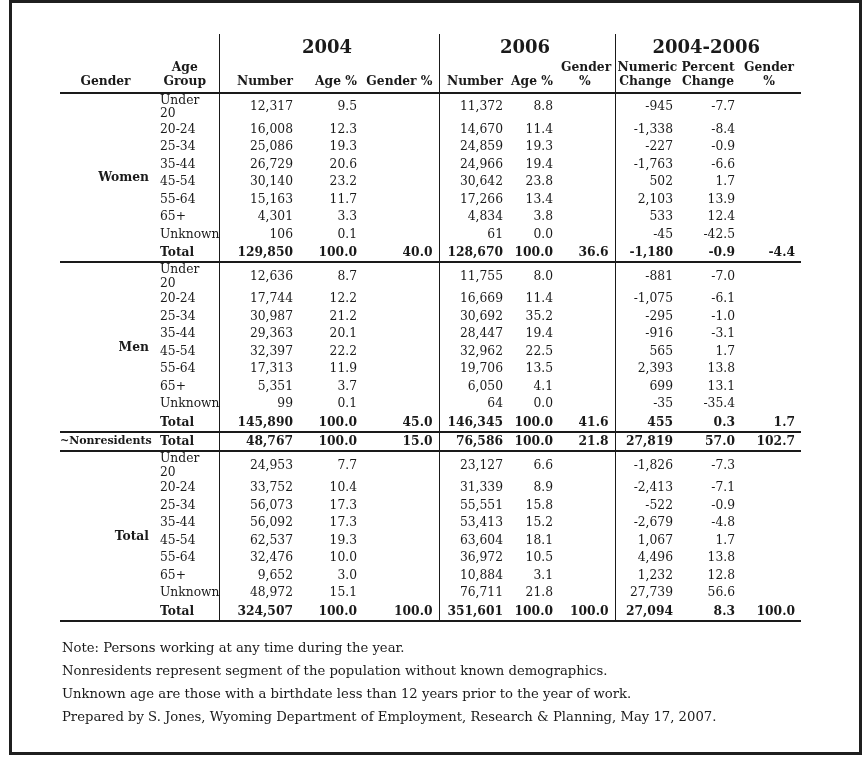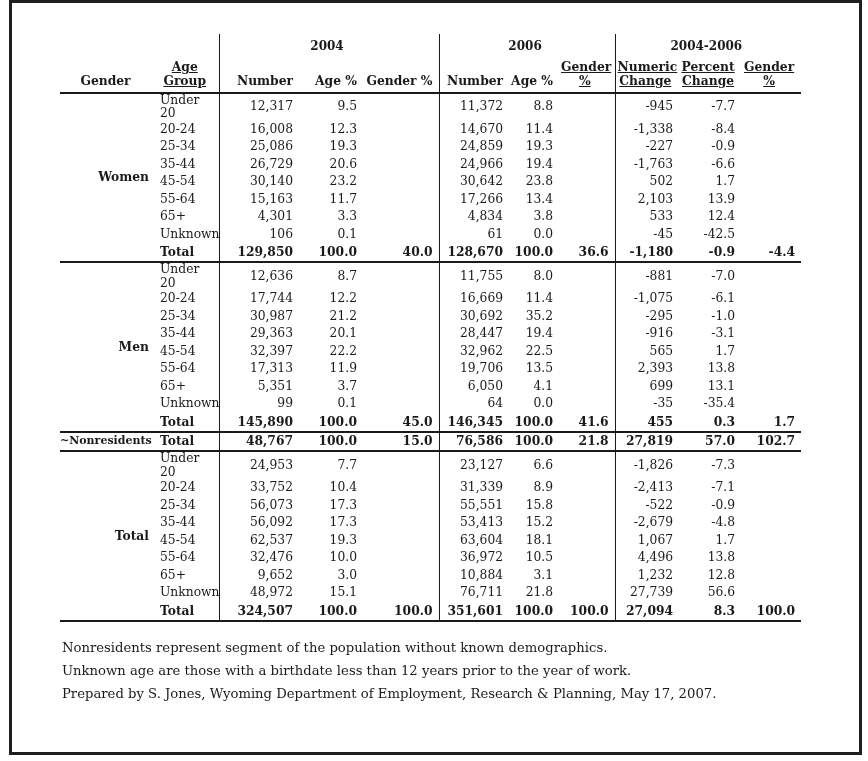--- a/index.html
+++ b/index.html
@@ -31,27 +31,27 @@
     font-size:12.3px;
     line-height:1.12;
     padding:0 6px 0 2px;
     height:17.5px;
     overflow:visible;
   }
   thead { border-bottom:2px solid #1a1a1a; }
   thead th { font-weight:bold; vertical-align:bottom; padding-bottom:4px; }
   thead tr.group-row th {
     height:26px; vertical-align:middle; text-align:center;
-    font-size:12px; padding-bottom:0;
+    font-size:18px; padding-bottom:0;
   }
   tbody { border-bottom:2px solid #1a1a1a; }
   .vl { border-left:1.5px solid #1a1a1a; }
   .n { text-align:right; }
   .c { text-align:center; }
-  .pre { white-space:pre-line;text-decoration:underline; }
+  .pre { white-space:pre-line; }
   .age { text-align:left; padding-left:5px; }
   .glabel { text-align:right; font-weight:bold; vertical-align:middle; }
   .glabel.left { text-align:center; padding-left:0; white-space:nowrap; font-size:11px; }
   .total-row td { font-weight:bold; }
   .notes { margin-top:15px; font-size:13.2px; line-height:1.74; }
   .notes p { margin:0; }
 </style>
 </head>
 <body>
 
@@ -444,18 +444,19 @@
           <td class="n">100.0</td>
           <td class="n">100.0</td>
           <td class="n vl">27,094</td>
           <td class="n">8.3</td>
           <td class="n">100.0</td>
         </tr>
       </tbody>
   </table>
 
   <div class="notes">
+    <p>Note: Persons working at any time during the year.</p>
     <p>Nonresidents represent segment of the population without known demographics.</p>
     <p>Unknown age are those with a birthdate less than 12 years prior to the year of work.</p>
     <p>Prepared by S. Jones, Wyoming Department of Employment, Research &amp; Planning, May 17, 2007.</p>
   </div>
 
 </div>
 
 </body></html>

